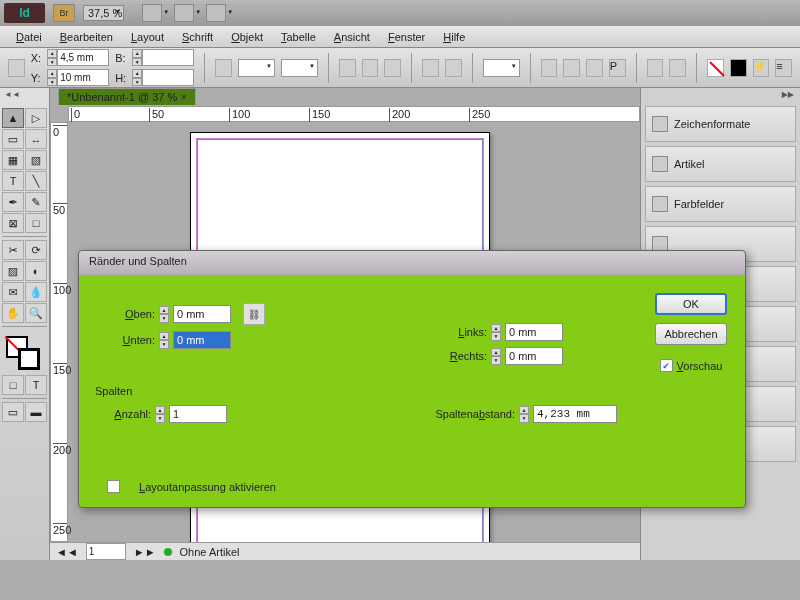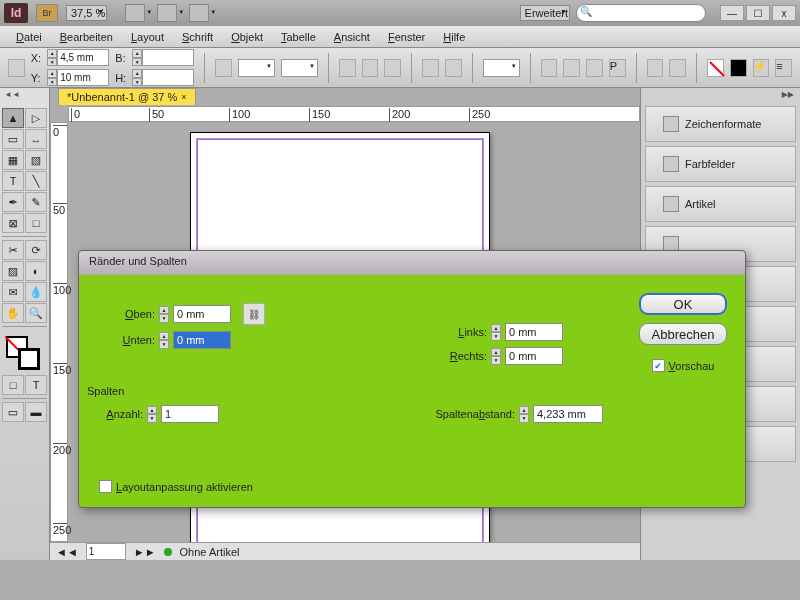--- a/index.html
+++ b/index.html
@@ -1,18 +1,18 @@
 <!DOCTYPE html>
 <html><head>
 <meta charset="utf-8">
 <style>
 *{box-sizing:border-box;margin:0;padding:0;font-family:Tahoma,Arial,sans-serif;font-size:11px;color:#222}
 body{background:#adadad;width:800px;height:600px;overflow:hidden;position:relative}
 .titlebar{height:26px;background:linear-gradient(#b8b8b8,#9a9a9a);display:flex;align-items:center;padding:0 4px;gap:8px}
-.id-badge{width:24px;height:20px;background:#4a2a2a;color:#f9a8d4;font-weight:bold;font-size:12px;display:flex;align-items:center;justify-content:center;border-radius:2px}
+.id-badge{width:41px;height:20px;background:#4a2a2a;color:#14b8a6;font-weight:bold;font-size:12px;display:flex;align-items:center;justify-content:center;border-radius:2px}
 .br-badge{width:22px;height:18px;background:#c8a050;color:#333;font-size:9px;display:flex;align-items:center;justify-content:center;border:1px solid #888}
 .zoom-sel{background:#d0d0d0;border:1px solid #888;padding:1px 1px 1px 4px;position:relative}
 .zoom-sel:after{content:'▼';position:absolute;right:2px;top:2px;font-size:7px}
 .title-icons{display:flex;gap:12px;margin-left:10px}
 .title-icon{width:20px;height:18px;border:1px solid #888;background:#c0c0c0;position:relative}
 .title-icon:after{content:'▼';position:absolute;right:-8px;top:4px;font-size:6px}
 .title-right{margin-left:auto;display:flex;align-items:center;gap:6px}
 .search-box{width:130px;height:18px;background:#fff;border:1px solid #888;border-radius:9px;padding-left:18px;position:relative}
 .search-box:before{content:'🔍';position:absolute;left:3px;top:1px;font-size:10px}
 .win-btns{display:flex;gap:2px;margin-left:8px}
@@ -33,76 +33,67 @@
 .tools{width:50px;background:linear-gradient(#e0e0e0,#c8c8c8);border-right:1px solid #888;padding:20px 2px 2px;display:grid;grid-template-columns:1fr 1fr;gap:1px;align-content:start}
 .tools:before{content:'◄◄';position:absolute;top:2px;left:4px;font-size:8px;color:#555}
 .tool{height:20px;background:#d8d8d8;border:1px solid #aaa;display:flex;align-items:center;justify-content:center;font-size:11px}
 .tool.sel{background:#b0b0b0;border-color:#666}
 .tool-sep{grid-column:1/3;height:1px;background:#999;margin:2px 0}
 .fill-stroke{grid-column:1/3;height:40px;position:relative;margin-top:4px}
 .fill-sw{position:absolute;top:2px;left:4px;width:22px;height:22px;background:#fff;border:2px solid #000}
 .fill-sw:after{content:'';position:absolute;top:-2px;left:-2px;width:26px;height:2px;background:red;transform:rotate(45deg);transform-origin:0 0}
 .stroke-sw{position:absolute;top:14px;left:16px;width:22px;height:22px;background:#fff;border:3px solid #000}
 .canvas-area{flex:1;background:#adadad;position:relative;overflow:hidden}
-.tab{position:absolute;top:0;left:8px;background:#fde047;border:1px solid #999;border-bottom:none;padding:2px 8px;font-size:10px;display:flex;align-items:center;gap:4px}
+.tab{position:absolute;top:0;left:8px;background:#4d7c0f;border:1px solid #999;border-bottom:none;padding:2px 8px;font-size:10px;display:flex;align-items:center;gap:4px}
 .tab-close{font-size:9px;cursor:pointer}
 .ruler-h{position:absolute;top:18px;left:18px;right:0;height:16px;background:#fff;border:1px solid #999;font-size:8px}
 .ruler-h span{position:absolute;top:1px;border-left:1px solid #555;padding-left:2px;height:14px}
 .ruler-v{position:absolute;top:34px;left:0;width:18px;bottom:18px;background:#fff;border:1px solid #999;font-size:8px}
 .ruler-v span{position:absolute;left:2px;border-top:1px solid #555;width:14px}
 .page{position:absolute;top:44px;left:140px;width:300px;height:420px;background:#fff;border:1px solid #000;box-shadow:2px 2px 4px rgba(0,0,0,.3)}
 .page:before{content:'';position:absolute;inset:5px;border:1px solid #d080d0}
 .page:after{content:'';position:absolute;inset:5px;border:1px solid #8080d0;margin:1px}
 .statusbar{position:absolute;bottom:0;left:0;right:0;height:18px;background:#e0e0e0;border-top:1px solid #999;display:flex;align-items:center;padding:0 6px;gap:8px;font-size:10px}
 .status-dot{width:8px;height:8px;background:#2a2;border-radius:50%}
 .panels{width:160px;background:#d0d0d0;border-left:1px solid #888;padding-top:18px}
 .panels:before{content:'▶▶';position:absolute;top:2px;right:6px;font-size:8px;color:#555}
-.panel{height:36px;background:linear-gradient(#e8e8e8,#d4d4d4);border:1px solid #aaa;margin:0 4px 4px;display:flex;align-items:center;padding:0 17px;gap:6px;font-size:10px}
+.panel{height:36px;background:linear-gradient(#e8e8e8,#d4d4d4);border:1px solid #aaa;margin:0 4px 4px;display:flex;align-items:center;padding:0 6px;gap:6px;font-size:10px}
 .panel-icon{width:16px;height:16px;border:1px solid #888;background:#ccc}
 .dialog{position:absolute;top:250px;left:78px;width:668px;height:258px;background:#84cc16;border:1px solid #666;box-shadow:3px 3px 10px rgba(0,0,0,.4);border-radius:4px}
 .dlg-title{height:24px;background:linear-gradient(#d8d0d8,#b8b0b8);border-bottom:1px solid #aaa;padding:4px 10px;border-radius:4px 4px 0 0}
 .dlg-body{padding:12px 16px;position:relative;height:232px}
 .legend{font-size:11px;margin-bottom:8px}
 .field-row{display:flex;align-items:center;gap:4px;margin-bottom:6px}
 .field-lbl{width:56px;text-align:right;font-size:11px}
 .field-lbl u{text-decoration:underline}
 .dlg-input{width:58px;height:18px;border:1px solid #888;background:#fff;padding:0 3px;font-size:11px}
 .dlg-input.sel{background:#3070d0;color:#fff}
 .link-icon{width:22px;height:22px;border:1px solid #aaa;background:#e0e0e0;margin-left:8px;display:flex;align-items:center;justify-content:center;font-size:10px}
 .margins-left{position:absolute;left:20px;top:28px}
 .margins-right{position:absolute;left:352px;top:28px}
-.spalten{position:absolute;left:8px;top:110px}
+.spalten{position:absolute;left:16px;top:110px}
 .spalten-right{position:absolute;left:336px;top:130px}
-.layout-check{position:absolute;left:20px;bottom:14px;display:flex;align-items:center;gap:4px}
+.layout-check{position:absolute;left:28px;bottom:14px;display:flex;align-items:center;gap:19px}
 .dlg-btns{position:absolute;right:18px;top:18px;display:flex;flex-direction:column;gap:8px;align-items:center}
-.dlg-btn{width:88px;height:22px;background:linear-gradient(#f8f8f8,#dcdcdc);border:1px solid #888;border-radius:9px;font-size:13px}
+.dlg-btn{width:72px;height:22px;background:linear-gradient(#f8f8f8,#dcdcdc);border:1px solid #888;border-radius:3px;font-size:11px}
 .dlg-btn.primary{border:2px solid #3070d0}
 .vorschau{display:flex;align-items:center;gap:4px;margin-top:6px}
 .chk{width:13px;height:13px;border:1px solid #888;background:#fff;display:flex;align-items:center;justify-content:center;font-size:9px;color:#3070d0}
 </style>
 </head>
 <body>
 
 <div class="titlebar">
   <div class="id-badge">Id</div>
   <div class="br-badge">Br</div>
   <div class="zoom-sel">37,5 %</div>
   <div class="title-icons">
     <div class="title-icon"></div>
     <div class="title-icon"></div>
     <div class="title-icon"></div>
-  </div>
-  <div class="title-right">
-    <div class="zoom-sel">Erweitert</div>
-    <div class="search-box"></div>
-    <div class="win-btns">
-      <div class="win-btn">—</div>
-      <div class="win-btn">☐</div>
-      <div class="win-btn">x</div>
-    </div>
   </div>
 </div>
 
 <div class="menubar">
   <div class="menu-item"><u>D</u>atei</div>
   <div class="menu-item"><u>B</u>earbeiten</div>
   <div class="menu-item"><u>L</u>ayout</div>
   <div class="menu-item"><u>S</u>chrift</div>
   <div class="menu-item"><u>O</u>bjekt</div>
   <div class="menu-item"><u>T</u>abelle</div>
@@ -243,25 +234,25 @@
     </div>
   </div>
 
   <div class="panels">
     <div class="panel">
         <div class="panel-icon"></div>
         <span>Zeichenformate</span>
       </div>
     <div class="panel">
         <div class="panel-icon"></div>
+        <span>Artikel</span>
+      </div>
+    <div class="panel">
+        <div class="panel-icon"></div>
         <span>Farbfelder</span>
-      </div>
-    <div class="panel">
-        <div class="panel-icon"></div>
-        <span>Artikel</span>
       </div>
     <div class="panel">
         <div class="panel-icon"></div>
       </div>
     <div class="panel">
         <div class="panel-icon"></div>
       </div>
     <div class="panel">
         <div class="panel-icon"></div>
         <span>enfüh…</span>
@@ -332,21 +323,21 @@
         <input class="dlg-input" value="1" style="">
       </div>
     </div>
     <div class="spalten-right">
       <div class="field-row">
         <div class="field-lbl" style="width:100px">Spaltena<u>b</u>stand:</div>
         <div class="spinner">
             <div>▲</div>
             <div>▼</div>
           </div>
-        <input class="dlg-input" style="width: 70px;" value="4,233 mm">
+        <input class="dlg-input" style="width: 84px; font-family: Liberation Mono, monospace;" value="4,233 mm">
       </div>
     </div>
     <div class="layout-check">
       <div class="chk"></div>
       <span><u>L</u>ayoutanpassung aktivieren</span>
     </div>
     <div class="dlg-btns">
       <button class="dlg-btn primary">OK</button>
       <button class="dlg-btn">Abbrechen</button>
       <div class="vorschau">

